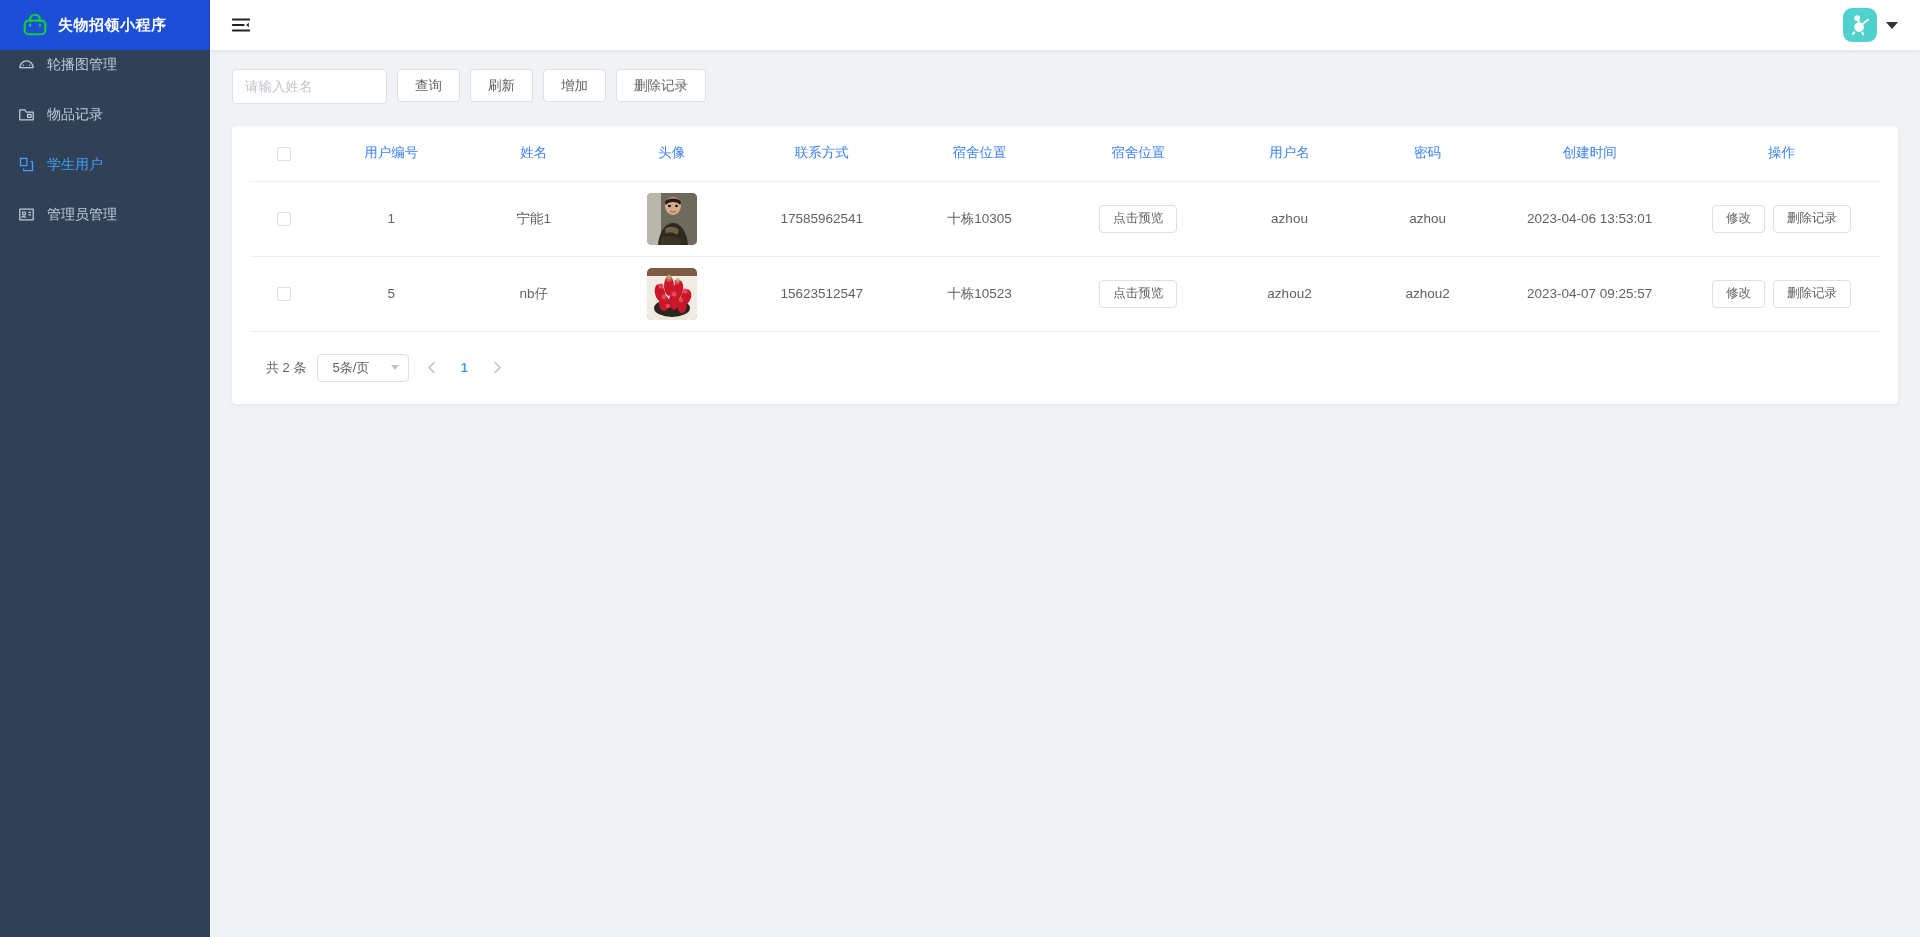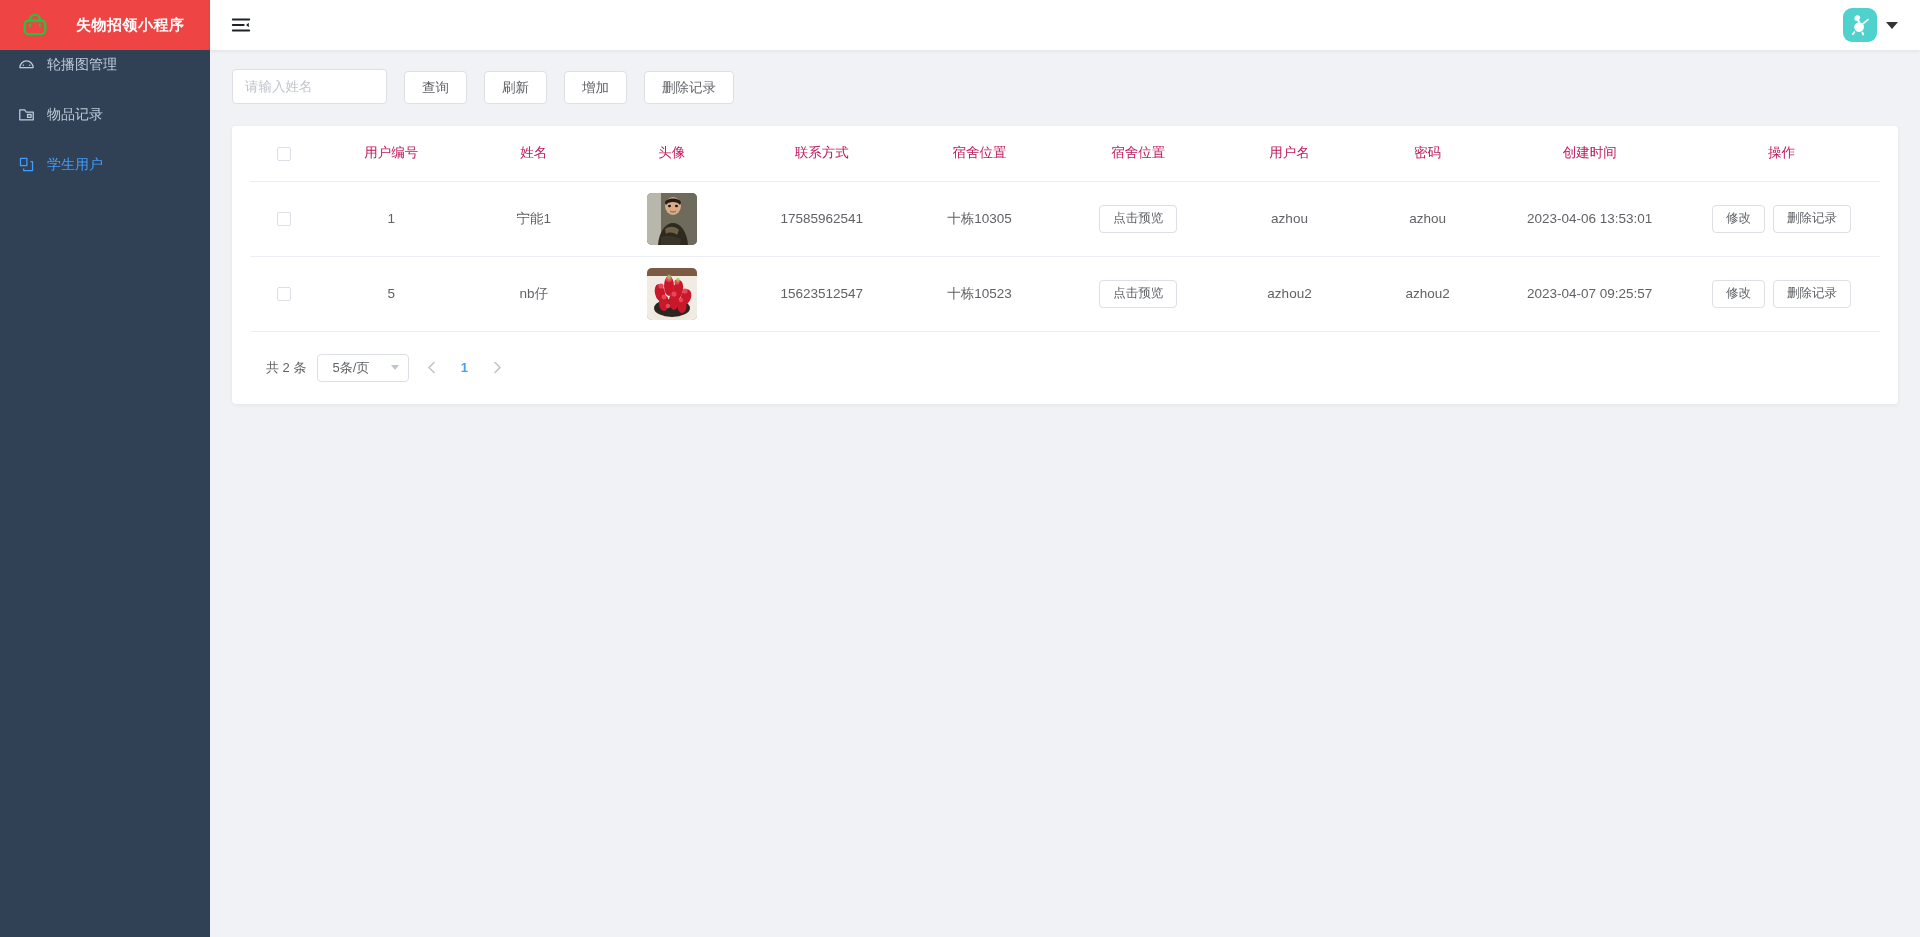--- a/index.html
+++ b/index.html
@@ -11,22 +11,22 @@
   }
   .app { display: flex; width: 1920px; height: 937px; }
 
   
   .sidebar {
     width: 210px; min-width: 210px; height: 937px;
     background: #304156;
     display: flex; flex-direction: column;
   }
   .logo-bar {
-    height: 50px; background: #ef4444;
-    display: flex; align-items: center; gap: 28px;
+    height: 50px; background: #1d4ed8;
+    display: flex; align-items: center; gap: 10px;
     padding-left: 22px;
   }
   .logo-icon { width: 26px; height: 26px; display: block; }
   .logo-text {
     color: #ffffff; font-size: 15px; font-weight: bold;
     letter-spacing: .5px; white-space: nowrap;
   }
   .menu { padding-top: 6px; }
   .menu-item {
     height: 50px; display: flex; align-items: flex-start;
@@ -57,21 +57,21 @@
   .caret-down {
     width: 0; height: 0;
     border-left: 6px solid transparent;
     border-right: 6px solid transparent;
     border-top: 7px solid #333333;
   }
 
   
   .content { flex: 1; padding: 19px 22px 0 22px; overflow: hidden; }
 
-  .toolbar { display: flex; align-items: flex-end; gap: 17px; margin-bottom: 22px; }
+  .toolbar { display: flex; align-items: flex-start; gap: 10px; margin-bottom: 22px; }
   .search-input {
     width: 155px; height: 35px; border: 1px solid #dcdfe6;
     border-radius: 4px; background: #ffffff;
     padding: 0 12px; font-size: 13.5px; color: #606266;
     font-family: inherit; outline: none;
   }
   .search-input::placeholder { color: #c0c4cc; }
   .tbtn {
     height: 33px; padding: 0 17px; background: #ffffff;
     border: 1px solid #dcdfe6; border-radius: 4px;
@@ -81,21 +81,21 @@
   }
 
   .card {
     background: #ffffff; border-radius: 4px;
     box-shadow: 0 1px 4px rgba(0,21,41,.06);
     padding: 0 18px 16px 18px;
   }
 
   table.grid { width: 100%; border-collapse: collapse; table-layout: fixed; }
   table.grid th {
-    font-size: 13.5px; color: #be185d; font-weight: normal;
+    font-size: 13.5px; color: #3b82f6; font-weight: normal;
     height: 55px; text-align: center;
     border-bottom: 1px solid #ebeef5;
   }
   table.grid td {
     font-size: 13.5px; color: #606266; text-align: center;
     height: 75px; border-bottom: 1px solid #ebeef5;
     vertical-align: middle;
   }
   table.grid tr:last-child td { border-bottom: 1px solid #ebeef5; }
 
@@ -195,20 +195,31 @@
       <div class="menu-item active">
         <span>
           <svg class="menu-icon" viewBox="0 0 24 24" fill="none" stroke="#409eff" stroke-width="1.8" stroke-linejoin="round">
             <path d="M3.5 3.5h9v10h-9z"></path>
             <path d="M8 17.5v3h12.5V8h-3"></path>
           </svg>
         </span>
         <span class="menu-label">学生用户</span>
       </div>
 
+      <div class="menu-item">
+        <span>
+          <svg class="menu-icon" viewBox="0 0 24 24" fill="none" stroke="#bfcbd9" stroke-width="1.8" stroke-linejoin="round">
+            <rect x="2.5" y="4.5" width="19" height="15"></rect>
+            <circle cx="8.5" cy="10.5" r="2.2"></circle>
+            <path d="M5 16.5c.8-1.8 5.2-1.8 6 0"></path>
+            <path d="M14.5 9h4M14.5 12.5h4"></path>
+          </svg>
+        </span>
+        <span class="menu-label">管理员管理</span>
+      </div>
 
 
     </nav>
   </aside>
 
   <div class="main">
 
     <header class="navbar">
       <span>
         <svg class="hamburger" viewBox="0 0 24 24" fill="none" stroke="#1f2328" stroke-width="2" stroke-linecap="round">

